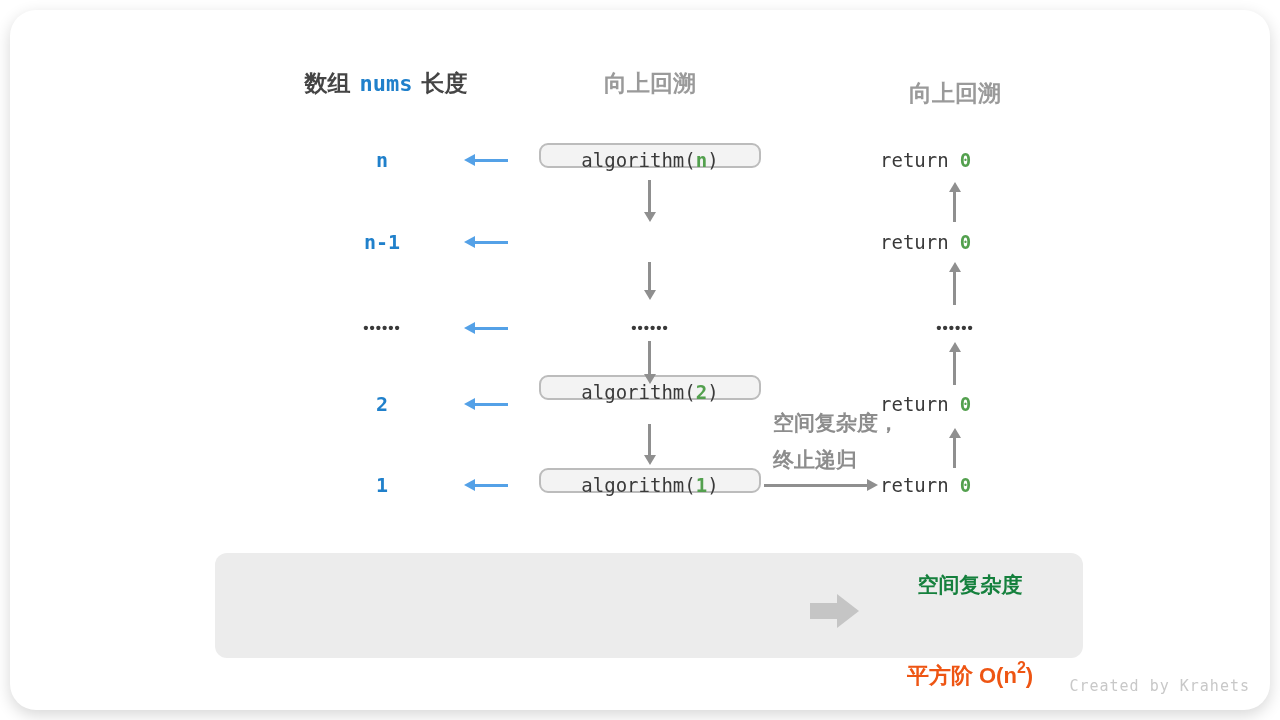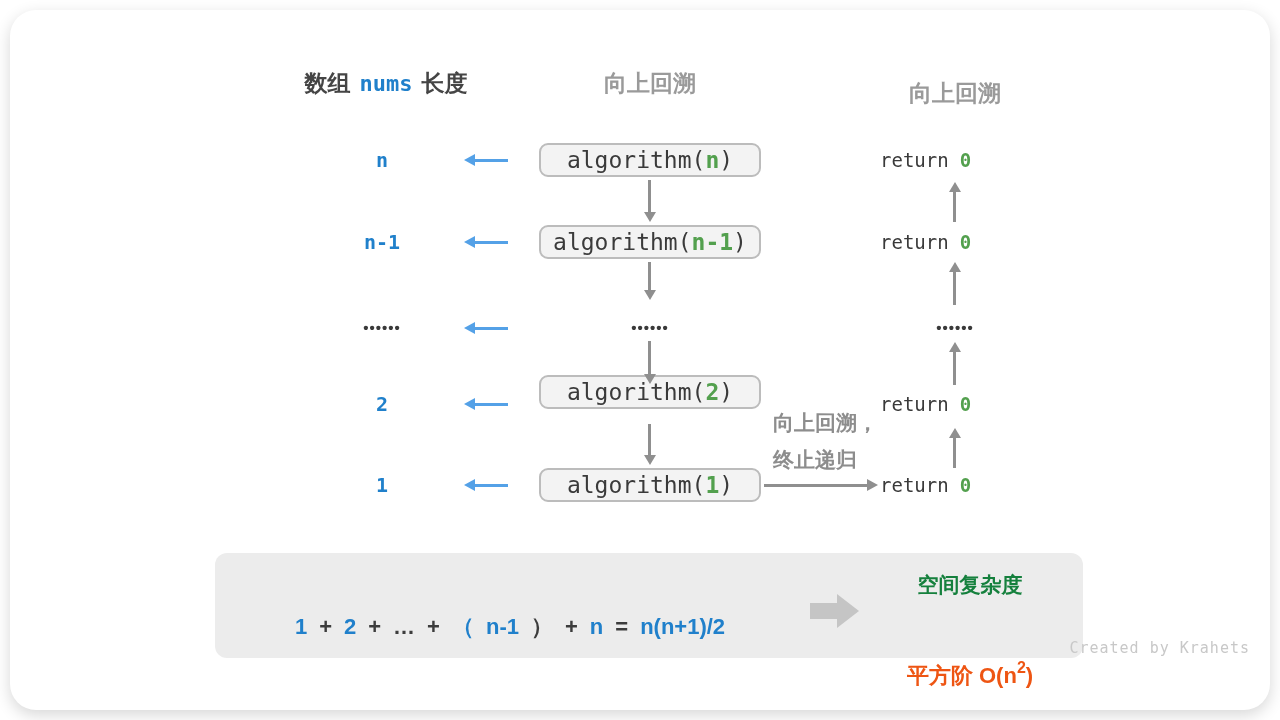--- a/index.html
+++ b/index.html
@@ -10,22 +10,22 @@
           box-shadow:0 5px 16px rgba(0,0,0,0.16); }
   .abs { position:absolute; }
   .center { text-align:center; }
   .hdr { font-size:23px; font-weight:bold; color:#454545; line-height:30px; }
   .hdr-gray { color:#9a9a9a; }
   .mono { font-family:"DejaVu Sans Mono","Liberation Mono",monospace; }
   .code-blue { font-family:"DejaVu Sans Mono","Liberation Mono",monospace;
                font-weight:bold; color:#2080cb; margin:0 9px; }
   .len-label { font-family:"DejaVu Sans Mono","Liberation Mono",monospace;
                font-weight:bold; color:#2080cb; font-size:20px; line-height:28px; }
-  .call-box { width:222px; height:34px; background:#f3f3f3; border:2px solid #bcbcbc;
-              border-radius:9px; font-size:23px; line-height:30px; color:#3a3a3a;
+  .call-box { width:222px; height:25px; background:#f3f3f3; border:2px solid #bcbcbc;
+              border-radius:9px; font-size:19px; line-height:30px; color:#3a3a3a;
               text-align:center; }
   .call-arg { font-weight:bold; color:#53a04e; }
   .ret { font-size:19px; line-height:26px; color:#3a3a3a; }
   .ret-val { font-weight:bold; color:#53a04e; margin-left:11px; }
   .dots { font-weight:bold; color:#3a3a3a; font-size:15px; letter-spacing:1px;
           line-height:22px; text-align:center; }
   
   .arr-left { height:3px; background:#54a1e7; }
   .arr-left::before { content:""; position:absolute; right:100%; top:50%;
       transform:translateY(-50%); border-top:6px solid transparent;
@@ -80,23 +80,20 @@
 
   <div class="abs arr-left" style="left:465px; top:148.5px; width:33px;"></div>
   <div class="abs arr-left" style="left:465px; top:230.5px; width:33px;"></div>
   <div class="abs arr-left" style="left:465px; top:316.5px; width:33px;"></div>
   <div class="abs arr-left" style="left:465px; top:392.5px; width:33px;"></div>
   <div class="abs arr-left" style="left:465px; top:473.5px; width:33px;"></div>
 
   <div class="abs call-box mono" style="left:529px; top:133px;">
     <span>algorithm(</span><span class="call-arg">n</span><span>)</span>
   </div>
-  <div class="abs call-box mono" style="left:529px; top:215px;">
-    <span>algorithm(</span><span class="call-arg">n-1</span><span>)</span>
-  </div>
   <div class="abs dots center" style="left:565px; top:307px; width:150px;">••••••</div>
   <div class="abs call-box mono" style="left:529px; top:365px;">
     <span>algorithm(</span><span class="call-arg">2</span><span>)</span>
   </div>
   <div class="abs call-box mono" style="left:529px; top:458px;">
     <span>algorithm(</span><span class="call-arg">1</span><span>)</span>
   </div>
 
   <div class="abs arr-down" style="left:638px; top:170px; height:32px;"></div>
   <div class="abs arr-down" style="left:638px; top:252px; height:28px;"></div>
@@ -118,30 +115,27 @@
   </div>
 
   <div class="abs arr-up" style="left:943px; top:182px; height:30px;"></div>
   <div class="abs arr-up" style="left:943px; top:262px; height:33px;"></div>
   <div class="abs arr-up" style="left:943px; top:342px; height:33px;"></div>
   <div class="abs arr-up" style="left:943px; top:428px; height:30px;"></div>
 
   <div class="abs arr-right" style="left:754px; top:473.5px; width:103px;"></div>
 
   <div class="abs trigger" style="left:763px; top:394px; width:130px;">
-    <div>向上回溯，</div>
+    <div>空间复杂度，</div>
     <div>终止递归</div>
   </div>
 
   <div class="abs panel">
-    <div class="abs formula center" style="left:10px; top:60px; width:570px;">
-      <span class="f-blue">1</span><span class="f-dark">+</span><span class="f-blue">2</span><span class="f-dark">+</span><span class="f-dark">…</span><span class="f-dark">+</span><span class="f-blue">（</span><span class="f-blue">n-1</span><span class="f-dark">）</span><span class="f-dark">+</span><span class="f-blue">n</span><span class="f-dark">=</span><span class="f-blue">n(n+1)/2</span>
-    </div>
     <div class="abs block-arrow" style="left:595px; top:50px;"></div>
     <div class="abs cx-title center" style="left:655px; top:19px; width:200px;">空间复杂度</div>
     <div class="abs cx-value center" style="left:645px; top:55px; width:220px;">
       <span>平方阶 O(n</span><sup>2</sup><span>)</span>
     </div>
   </div>
 
-  <div class="abs watermark" style="left:1030px; top:629px; width:210px;">Created by Krahets</div>
+  <div class="abs watermark" style="left:1030px; top:667px; width:210px;">Created by Krahets</div>
 
 </div>
 
 </body></html>

